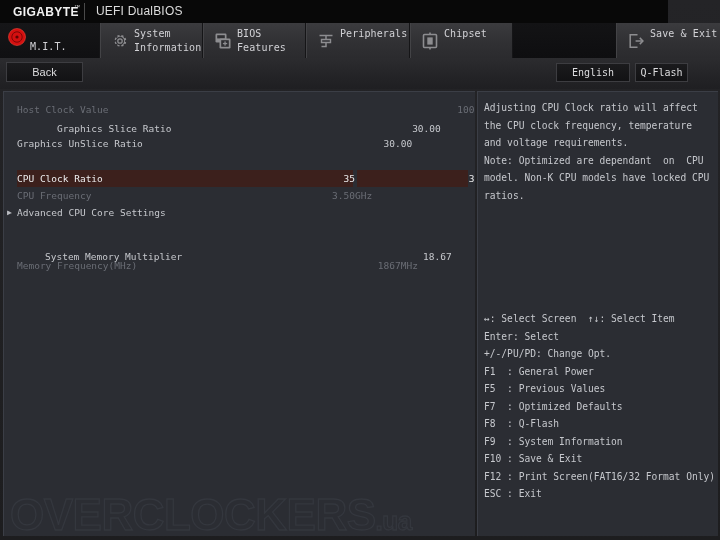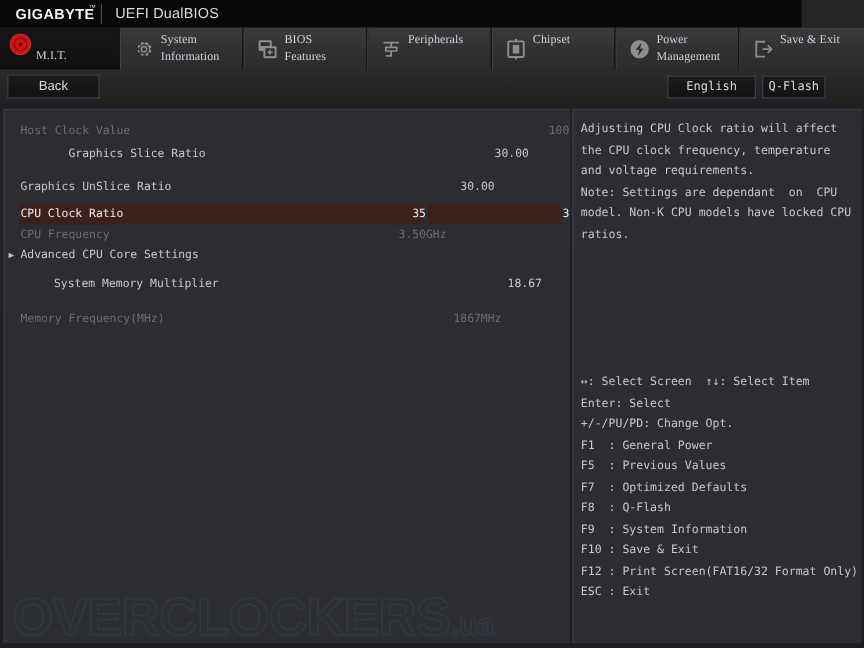--- a/index.html
+++ b/index.html
@@ -18,21 +18,21 @@
            font-size:6px;color:#d0d0d0;}
   #branddiv{position:absolute;left:84px;top:3px;width:1px;height:17px;background:#4a4a4a;}
   #product{position:absolute;left:96px;top:4px;font-family:"Liberation Sans",sans-serif;
            font-size:12px;color:#dcdcdc;letter-spacing:.2px;}
 
   
   #tabbar{position:absolute;left:0;top:23px;width:720px;height:35px;
           background:linear-gradient(180deg,#131315 0%,#0e0e10 100%);}
   .tab{position:absolute;top:0;height:35px;box-sizing:border-box;
        background:linear-gradient(180deg,#3b3b3e 0%,#313134 52%,#2b2b2e 100%);
-       border-right:1px solid #151517;border-left:1px solid #434346;font-family:Liberation Serif, serif;}
+       border-right:1px solid #151517;border-left:1px solid #434346;}
   .tab.active{background:linear-gradient(180deg,#161618 0%,#101012 100%);border-left:none;}
   .tab .ic{position:absolute;left:10px;top:9px;width:18px;height:18px;}
   .tab.active .ic{left:8px;top:5px;}
   .tab .lbl{position:absolute;left:33px;top:4px;font-size:10px;color:#d2d2d6;line-height:13.5px;
             letter-spacing:.1px;}
   .tab.active .lbl{left:30px;top:17px;}
   .tab .lbl span{display:block;}
 
   
   #subbar{position:absolute;left:0;top:58px;width:720px;height:31px;
@@ -152,32 +152,20 @@
           <rect x="6.3" y="5.4" width="5.4" height="7.2" fill="#8d8d90"></rect>
           <rect x="8.2" y="0.5" width="1.6" height="2.3" fill="#8d8d90"></rect>
           <rect x="8.2" y="15.2" width="1.6" height="2.3" fill="#8d8d90"></rect>
         </svg>
       </span>
       <span class="lbl">
         <span>Chipset</span>
       </span>
     </div>
 
-    <div class="tab" style="left:513px;width:103px;">
-      <span class="ic">
-        <svg width="18" height="18" viewBox="0 0 18 18">
-          <circle cx="9" cy="9" r="7.6" fill="#8d8d90"></circle>
-          <path d="M10.6 3.2 5.6 9.6h3l-1.2 5.2 5-6.4h-3z" fill="#2f2f32"></path>
-        </svg>
-      </span>
-      <span class="lbl">
-        <span>Power</span>
-        <span>Management</span>
-      </span>
-    </div>
 
     <div class="tab" style="left:616px;width:126px;border-right:none;">
       <span class="ic">
         <svg width="18" height="18" viewBox="0 0 18 18" stroke="#8d8d90" stroke-width="1.5" fill="none">
           <path d="M10.5 2.8H3.2v12.4h7.3"></path>
           <path d="M8.6 9h7.2"></path>
           <path d="M12.8 5.9 15.9 9l-3.1 3.1"></path>
         </svg>
       </span>
       <span class="lbl">
@@ -199,21 +187,21 @@
       <span class="v2 cell"></span>
       <span class="v3 cell">100.00MHz</span>
     </div>
 
     <div class="row" style="top:28px;padding-left:40px;">
       <span class="lab cell">Graphics Slice Ratio</span>
       <span class="v2 cell">30.00</span>
       
     </div>
 
-    <div class="row" style="top:55px;">
+    <div class="row" style="top:43px;">
       <span class="lab cell">Graphics UnSlice Ratio</span>
       <span class="v2 cell">30.00</span>
       
     </div>
 
     <div class="row sel" style="top:78px;">
       <span class="hl1"></span>
       <span class="hl2"></span>
       <span class="lab cell">CPU Clock Ratio</span>
       <span class="v2 cell">35</span>
@@ -224,42 +212,42 @@
       <span class="lab cell">CPU Frequency</span>
       <span class="v2 cell">3.50GHz</span>
       
     </div>
 
     <div class="row" style="top:112px;">
       <span class="arrow">▶</span>
       <span class="lab cell">Advanced CPU Core Settings</span>
     </div>
 
-    <div class="row" style="top:136px;padding-left:28px;">
+    <div class="row" style="top:156px;padding-left:28px;">
       <span class="lab cell">System Memory Multiplier</span>
       <span class="v2 cell">18.67</span>
       
     </div>
 
     <div class="row dim" style="top:165px;">
       <span class="lab cell">Memory Frequency(MHz)</span>
       <span class="v2 cell">1867MHz</span>
       
     </div>
 
     <div id="watermark">
       <span id="wm-main">OVERCLOCKERS</span><span id="wm-suffix">.ua</span>
     </div>
   </div>
 
   <div id="rightpanel">
     <div class="help"><span>Adjusting CPU Clock ratio will affect</span>
 <span>the CPU clock frequency, temperature</span>
 <span>and voltage requirements.</span>
-<span>Note: Settings are dependant  on  CPU</span>
+<span>Note: Optimized are dependant  on  CPU</span>
 <span>model. Non-K CPU models have locked CPU</span>
 <span>ratios.</span></div>
 
     <div class="keys"><span>↔: Select Screen  ↑↓: Select Item</span>
 <span>Enter: Select</span>
 <span>+/-/PU/PD: Change Opt.</span>
 <span>F1  : General Power</span>
 <span>F5  : Previous Values</span>
 <span>F7  : Optimized Defaults</span>
 <span>F8  : Q-Flash</span>

